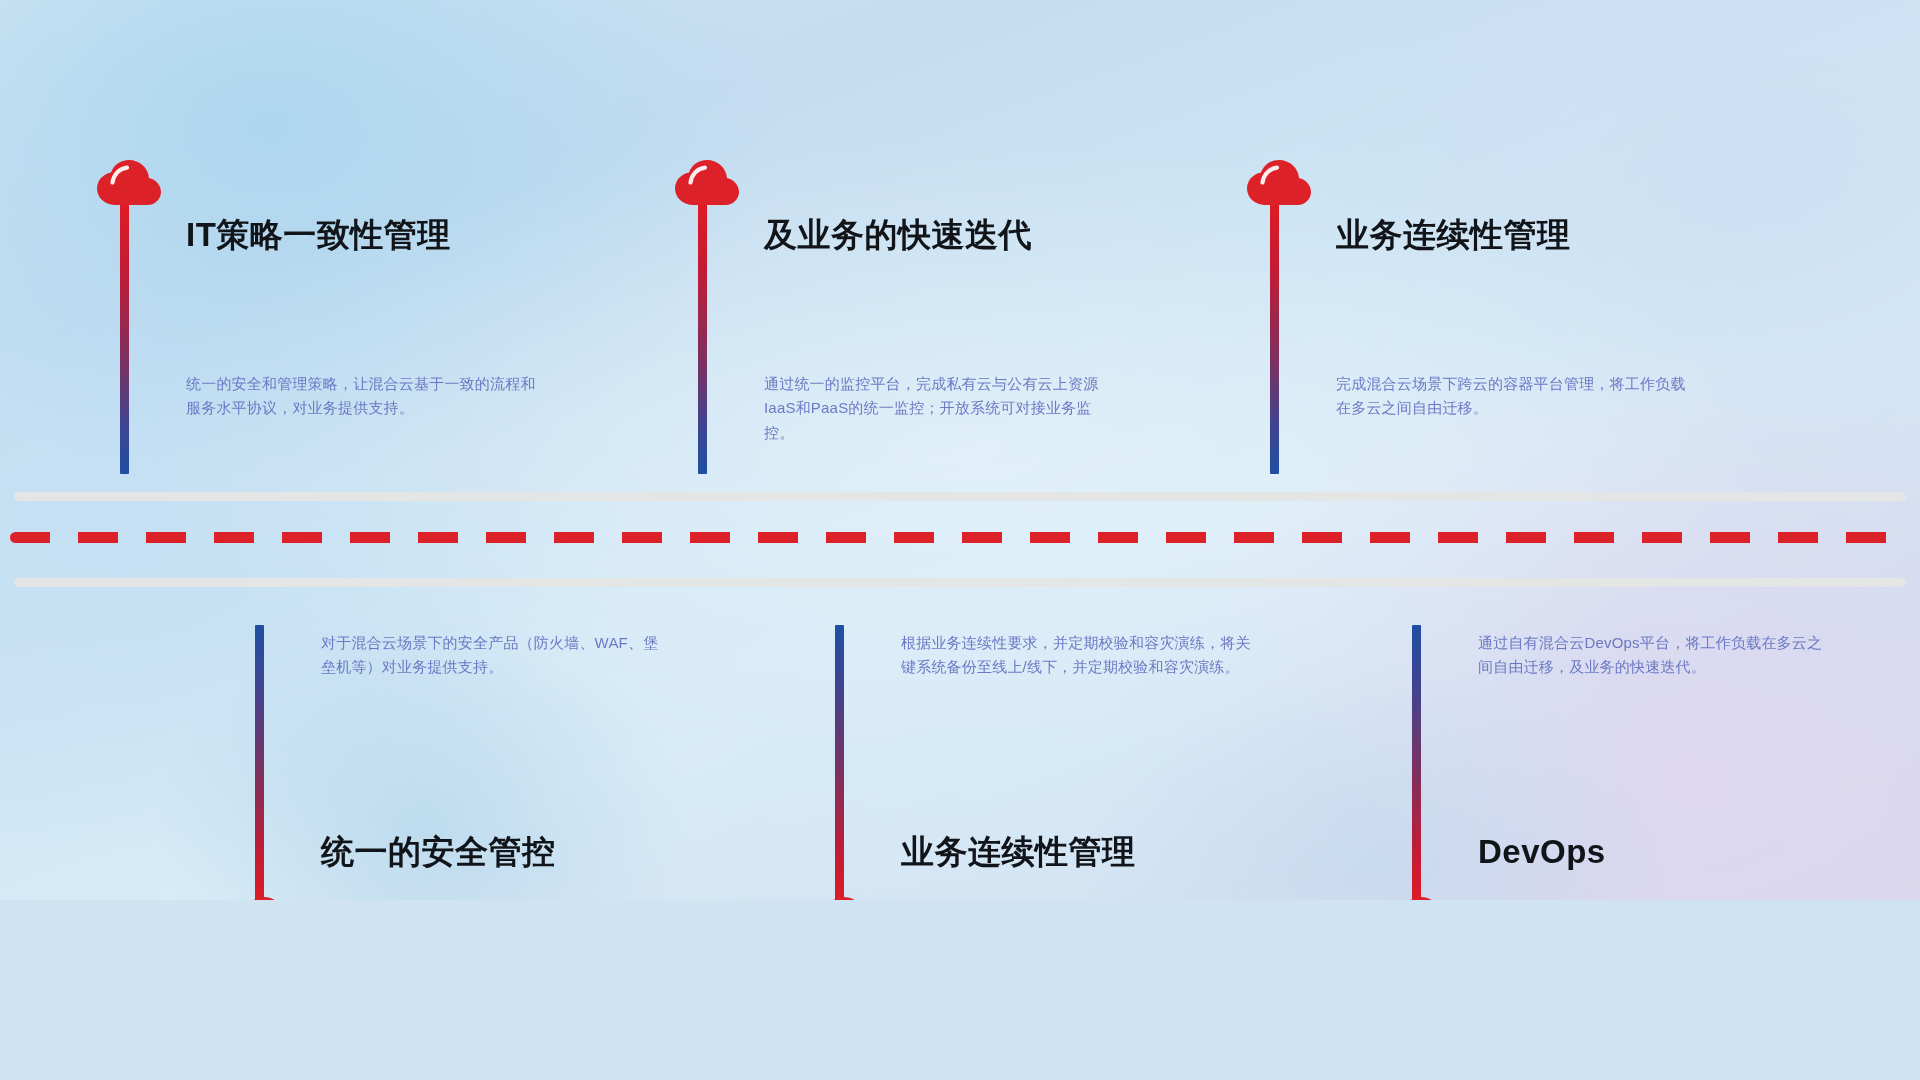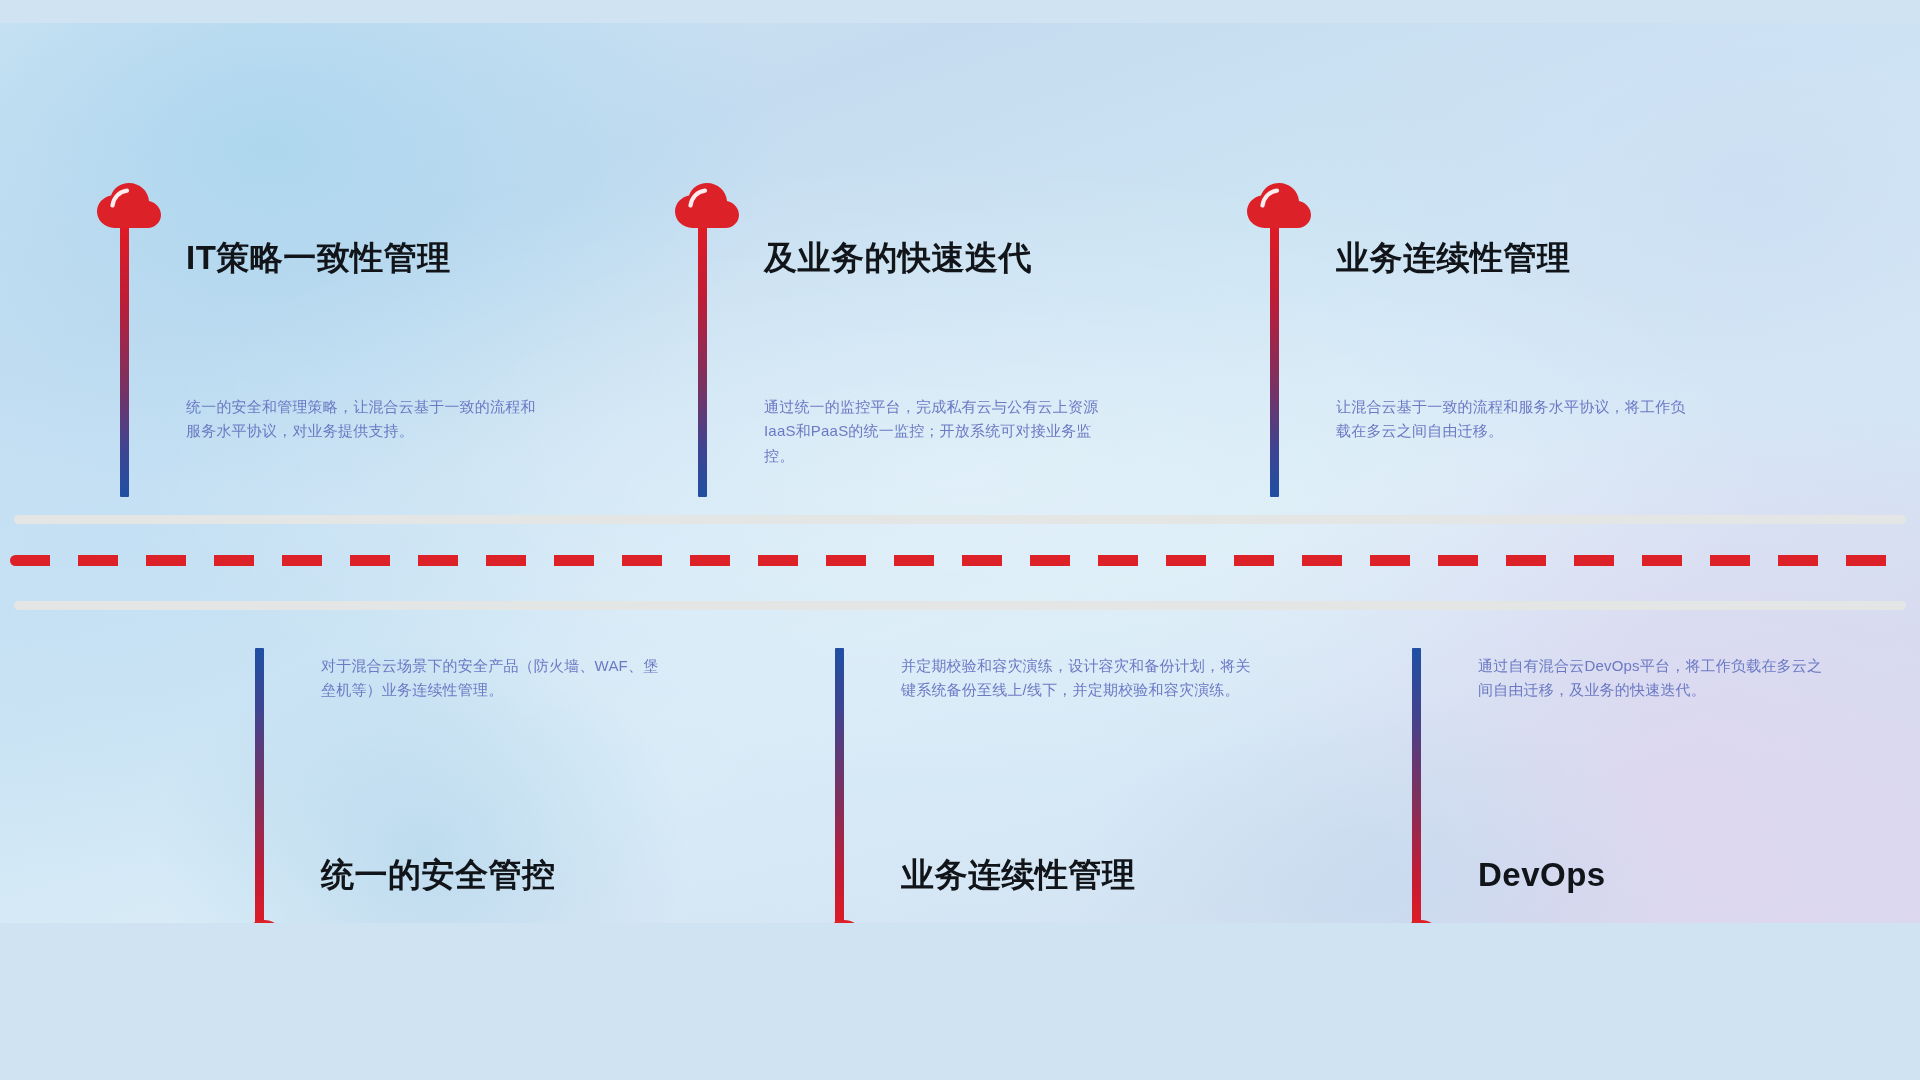--- a/index.html
+++ b/index.html
@@ -21,21 +21,20 @@
     width: 1920px;
     height: 900px;
     overflow: hidden;
     background:
       radial-gradient(ellipse 760px 520px at 14% 14%, rgba(172,214,238,0.95) 0%, rgba(172,214,238,0) 68%),
       radial-gradient(ellipse 700px 480px at 6% 58%, rgba(196,224,244,0.9) 0%, rgba(196,224,244,0) 70%),
       radial-gradient(ellipse 900px 560px at 52% 78%, rgba(214,234,247,0.92) 0%, rgba(214,234,247,0) 72%),
       radial-gradient(ellipse 820px 620px at 88% 86%, rgba(223,215,240,0.85) 0%, rgba(223,215,240,0) 70%),
       radial-gradient(ellipse 700px 520px at 92% 20%, rgba(205,223,243,0.9) 0%, rgba(205,223,243,0) 70%),
       linear-gradient(160deg, #d3e6f5 0%, #c5dcf0 22%, #cde5f4 45%, #d9ecf7 62%, #d3dff0 80%, #d9d7ec 100%);
-    margin-top: 23px;
   }
   .stage::after {
     content: "";
     position: absolute;
     inset: 0;
     pointer-events: none;
     background:
       radial-gradient(ellipse 1100px 420px at 50% 50%, rgba(255,255,255,0.30) 0%, rgba(255,255,255,0) 75%),
       radial-gradient(ellipse 380px 300px at 22% 92%, rgba(168,206,232,0.55) 0%, rgba(168,206,232,0) 70%),
       radial-gradient(ellipse 420px 260px at 72% 96%, rgba(186,214,236,0.5) 0%, rgba(186,214,236,0) 72%);
@@ -159,50 +158,50 @@
 
   <div class="card top" style="left:1270px; top:160px;">
     <div class="stem stem-top"></div>
     <div class="cloud-icon">
       <svg viewBox="0 0 64 46">
         <path d="M17.5 45 C7.8 45 0 37.6 0 28.6 C0 20.7 6 14.1 14 12.6 C16.4 5.2 23.6 0 32 0 C42.6 0 51.3 7.9 52 18 C58.8 19.3 64 25.1 64 32.1 C64 39.2 58 45 50.6 45 Z" fill="#dd2129"></path>
         <path d="M15.5 22.5 C16.5 14.5 22.5 8.5 30 7.6" stroke="#ffffff" stroke-width="4.2" stroke-linecap="round" fill="none" opacity="0.92"></path>
       </svg>
     </div>
     <div class="card-title">业务连续性管理</div>
-    <div class="card-body">让混合云基于一致的流程和服务水平协议，将工作负载在多云之间自由迁移。</div>
+    <div class="card-body">完成混合云场景下跨云的容器平台管理，将工作负载在多云之间自由迁移。</div>
   </div>
 
   <div class="divider-group" style="top:492px;">
     <div class="rule rule-top"></div>
     <div class="dash-line"></div>
     <div class="rule rule-bot"></div>
   </div>
 
   <div class="card bottom" style="left:255px; top:625px;">
     <div class="stem stem-bottom"></div>
     <div class="cloud-icon">
       <svg viewBox="0 0 64 46">
         <path d="M17.5 45 C7.8 45 0 37.6 0 28.6 C0 20.7 6 14.1 14 12.6 C16.4 5.2 23.6 0 32 0 C42.6 0 51.3 7.9 52 18 C58.8 19.3 64 25.1 64 32.1 C64 39.2 58 45 50.6 45 Z" fill="#dd2129"></path>
         <path d="M15.5 22.5 C16.5 14.5 22.5 8.5 30 7.6" stroke="#ffffff" stroke-width="4.2" stroke-linecap="round" fill="none" opacity="0.92"></path>
       </svg>
     </div>
-    <div class="card-body">对于混合云场景下的安全产品（防火墙、WAF、堡垒机等）业务连续性管理。</div>
+    <div class="card-body">对于混合云场景下的安全产品（防火墙、WAF、堡垒机等）对业务提供支持。</div>
     <div class="card-title">统一的安全管控</div>
   </div>
 
   <div class="card bottom" style="left:835px; top:625px;">
     <div class="stem stem-bottom"></div>
     <div class="cloud-icon">
       <svg viewBox="0 0 64 46">
         <path d="M17.5 45 C7.8 45 0 37.6 0 28.6 C0 20.7 6 14.1 14 12.6 C16.4 5.2 23.6 0 32 0 C42.6 0 51.3 7.9 52 18 C58.8 19.3 64 25.1 64 32.1 C64 39.2 58 45 50.6 45 Z" fill="#dd2129"></path>
         <path d="M15.5 22.5 C16.5 14.5 22.5 8.5 30 7.6" stroke="#ffffff" stroke-width="4.2" stroke-linecap="round" fill="none" opacity="0.92"></path>
       </svg>
     </div>
-    <div class="card-body">并定期校验和容灾演练，设计容灾和备份计划，将关键系统备份至线上/线下，并定期校验和容灾演练。</div>
+    <div class="card-body">根据业务连续性要求，并定期校验和容灾演练，将关键系统备份至线上/线下，并定期校验和容灾演练。</div>
     <div class="card-title">业务连续性管理</div>
   </div>
 
   <div class="card bottom" style="left:1412px; top:625px;">
     <div class="stem stem-bottom"></div>
     <div class="cloud-icon">
       <svg viewBox="0 0 64 46">
         <path d="M17.5 45 C7.8 45 0 37.6 0 28.6 C0 20.7 6 14.1 14 12.6 C16.4 5.2 23.6 0 32 0 C42.6 0 51.3 7.9 52 18 C58.8 19.3 64 25.1 64 32.1 C64 39.2 58 45 50.6 45 Z" fill="#dd2129"></path>
         <path d="M15.5 22.5 C16.5 14.5 22.5 8.5 30 7.6" stroke="#ffffff" stroke-width="4.2" stroke-linecap="round" fill="none" opacity="0.92"></path>
       </svg>

